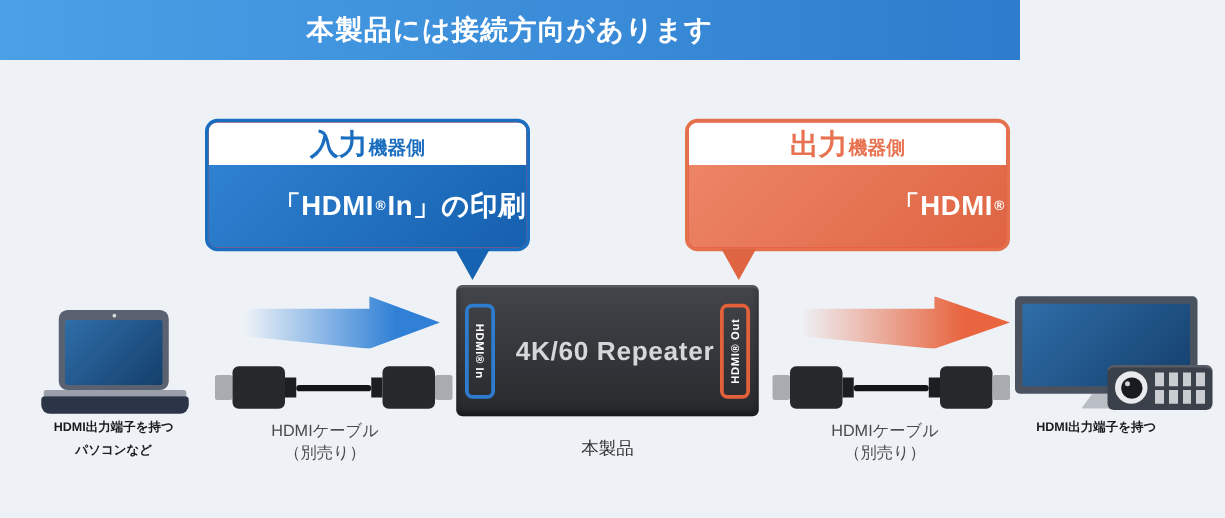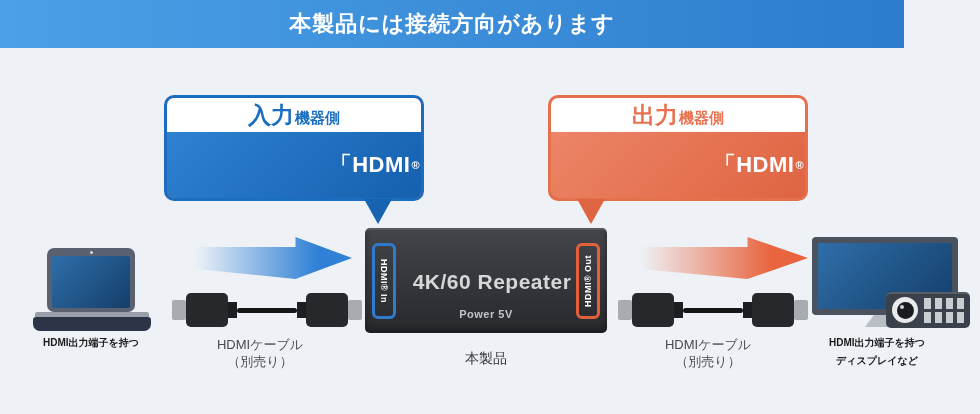--- a/index.html
+++ b/index.html
@@ -12,21 +12,21 @@
     --screen-a:#2f6ea9; --screen-b:#143f6b;
     --metal:#a8acb1; --plug:#27282c; --cable:#141517;
     --frame:#4a5260; --navy:#2b3547; --stand:#b9bec5;
     --ink:#1a1a1a; --ink-soft:#4a4a4a;
   }
   *{margin:0;padding:0;box-sizing:border-box;}
   body{font-family:"Liberation Sans","DejaVu Sans",sans-serif;background:#fff;}
   .stage{position:relative;width:980px;height:414px;background:var(--bg);overflow:hidden;}
 
   
-  .hdr{position:absolute;left:0;top:0;width:904px;height:48px;
+  .hdr{position:absolute;left:0;top:0;width:816px;height:48px;
        background:linear-gradient(90deg,var(--hdr-a),var(--hdr-b));
        display:flex;align-items:center;justify-content:center;}
   .hdr h1{color:#fff;font-size:22px;font-weight:bold;letter-spacing:1px;}
 
   
   .callout{position:absolute;top:95px;width:260px;height:106px;border:3px solid;
            border-radius:10px;overflow:hidden;background:#ef4444;}
   .callout .head{height:34px;display:flex;align-items:baseline;justify-content:center;
                  background:#fff;padding-top:6px;}
   .callout .head .t-main{font-size:23px;font-weight:bold;line-height:1;}
@@ -129,20 +129,21 @@
   </div>
 
   <div class="callout co-blue">
     <div class="head">
       <span class="t-main">入力</span>
         <span class="t-sub">機器側</span>
     </div>
     <div class="bodytxt">
       <span>「HDMI</span>
         <span class="reg">®</span>
+        <span>In」の印刷</span>
     </div>
   </div>
   <div class="tail tail-blue"></div>
 
   <div class="callout co-orange">
     <div class="head">
       <span class="t-main">出力</span>
         <span class="t-sub">機器側</span>
     </div>
     <div class="bodytxt">
@@ -172,21 +173,20 @@
     <div class="neck"></div>
     <div class="plug"></div>
     <div class="tip"></div>
   </div>
 
   <div class="device">
     <div class="port port-in">
       <span>HDMI® In</span>
     </div>
     <div class="dname">4K/60 Repeater</div>
-    <div class="dpower">Power 5V</div>
     <div class="port port-out">
       <span>HDMI® Out</span>
     </div>
   </div>
 
   <div class="cable cable-right">
     <div class="tip"></div>
     <div class="plug"></div>
     <div class="neck"></div>
     <div class="wire"></div>
@@ -204,28 +204,28 @@
   <div class="projector">
     <div class="lens">
       <div class="lens-in"></div>
     </div>
     <div class="grille"></div>
     <div class="grille g2"></div>
   </div>
 
   <div class="cap cap-bold cap-src">
     <div>HDMI出力端子を持つ</div>
+    <div>パソコンなど</div>
   </div>
   <div class="cap cap-soft cap-cableL">
     <div>HDMIケーブル</div>
     <div>（別売り）</div>
   </div>
   <div class="cap cap-product">本製品</div>
   <div class="cap cap-soft cap-cableR">
     <div>HDMIケーブル</div>
     <div>（別売り）</div>
   </div>
   <div class="cap cap-bold cap-sink">
     <div>HDMI出力端子を持つ</div>
-    <div>ディスプレイなど</div>
   </div>
 
 </div>
 
 </body></html>

